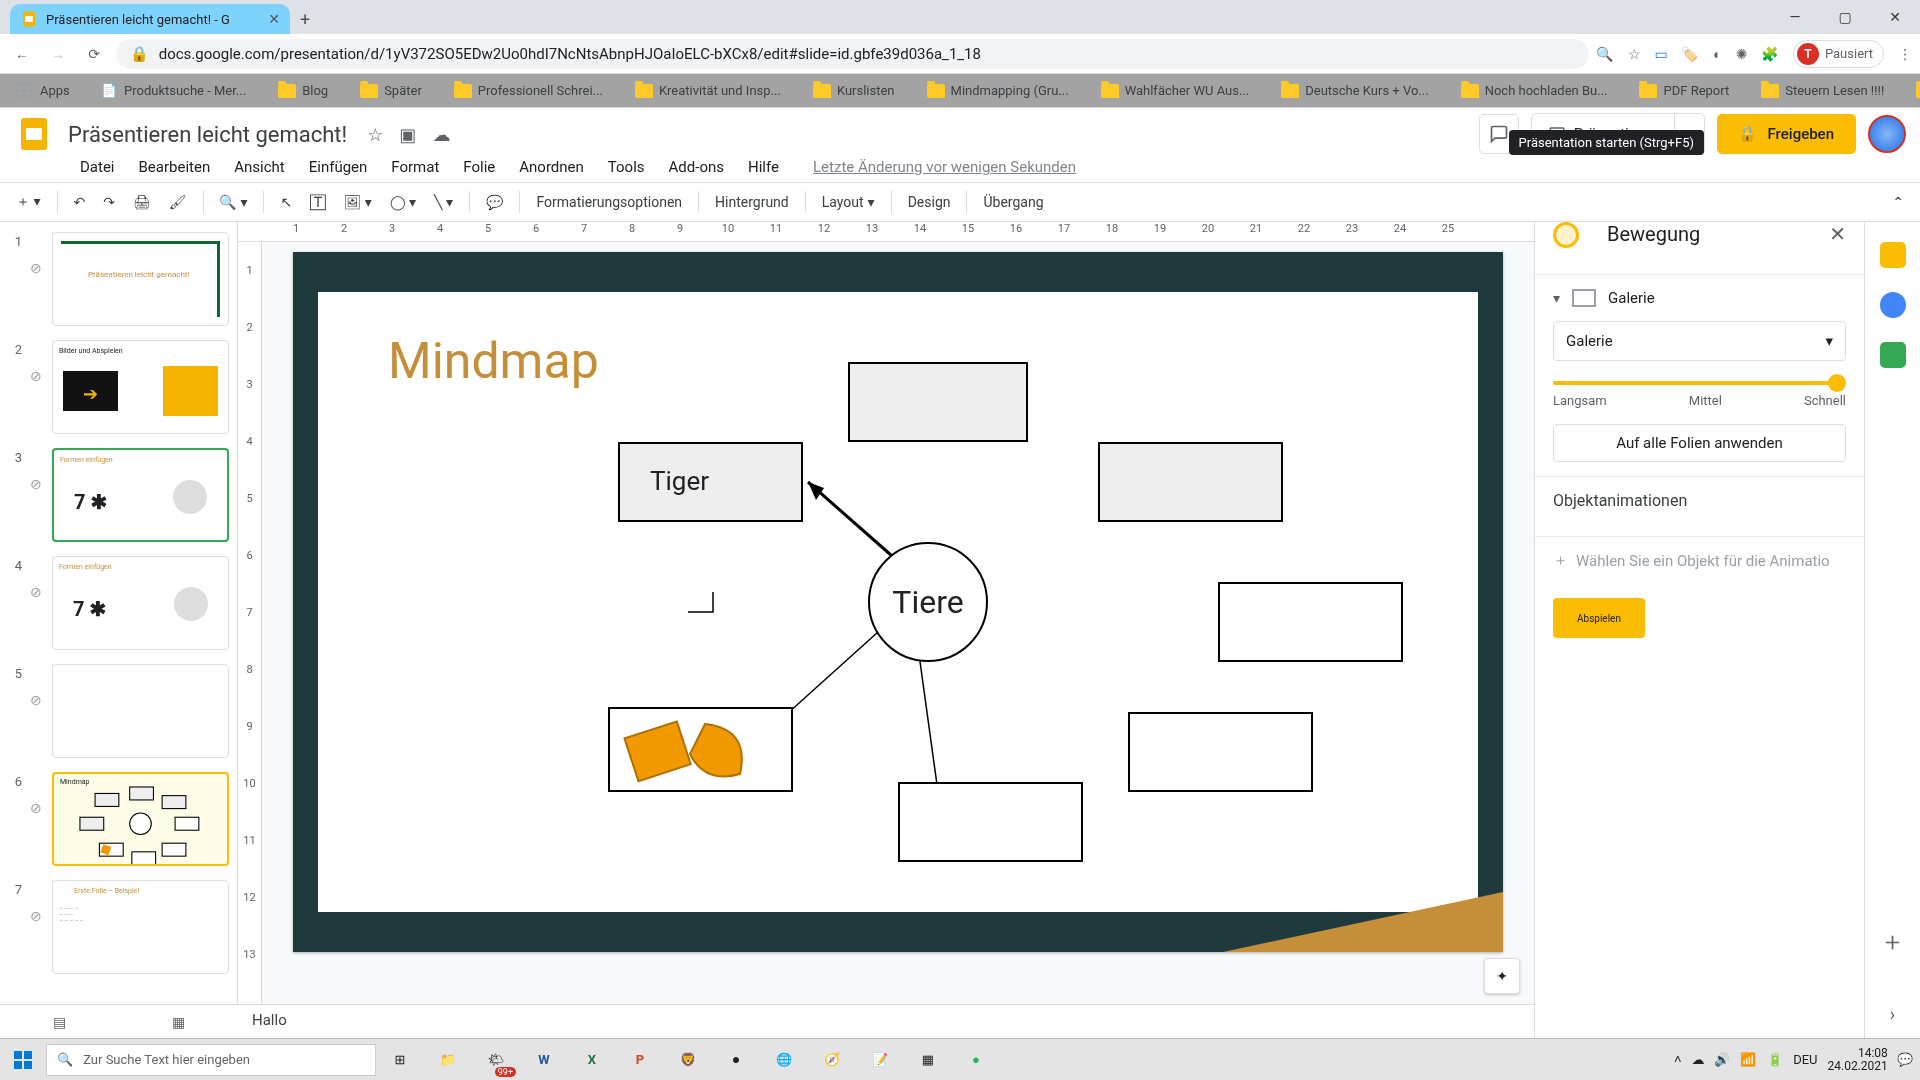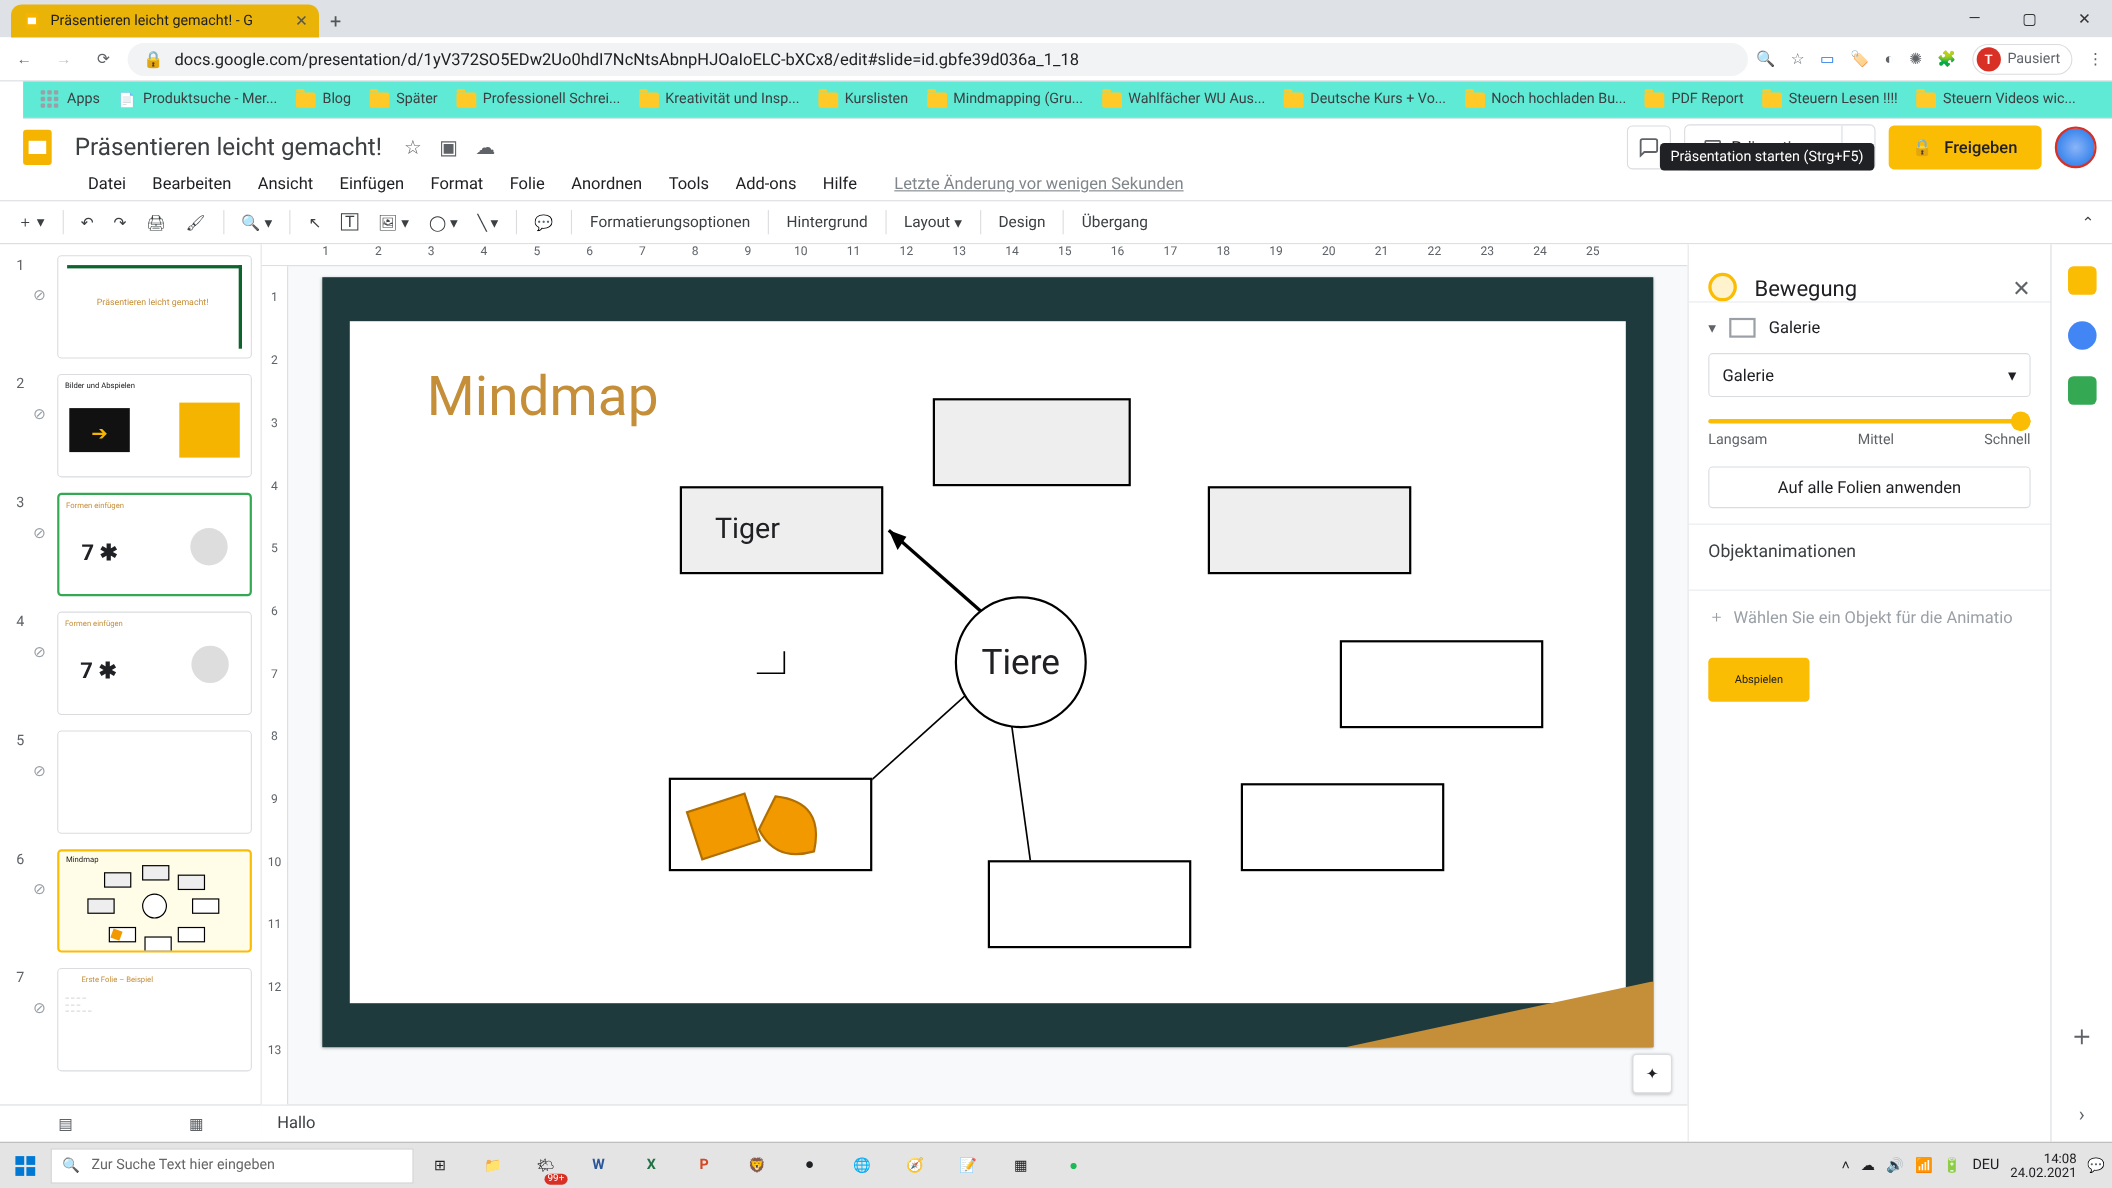--- a/index.html
+++ b/index.html
@@ -1,33 +1,33 @@
 <!DOCTYPE html>
 <html><head>
 <meta charset="utf-8">
 <style>
 * { margin:0; padding:0; box-sizing:border-box; font-family:"Segoe UI",Roboto,Arial,sans-serif; }
 body { background:#fff; overflow:hidden; width:1920px; height:1080px; position:relative; font-size:14px; color:#202124;}
 
 .chrome-titlebar{height:34px;background:#dee1e6;display:flex;align-items:flex-end;padding-left:10px;}
-.tab{width:280px;height:30px;background:#eab308;border-radius:10px 10px 0 0;display:flex;align-items:center;padding:0 10px;gap:8px;font-size:13px;}
+.tab{width:280px;height:30px;background:#7dd3fc;border-radius:10px 10px 0 0;display:flex;align-items:center;padding:0 10px;gap:8px;font-size:13px;}
 .tab .favicon{width:18px;height:18px;flex:none;display:inline-flex;align-items:center;justify-content:center;}
 .tab .title{white-space:nowrap;overflow:hidden;text-overflow:ellipsis;flex:1;}
 .tab .close{font-size:14px;color:#555;}
 .newtab{width:30px;height:30px;display:flex;align-items:center;justify-content:center;font-size:18px;color:#555;}
 .win-controls{margin-left:auto;display:flex;}
 .win-controls div{width:50px;height:34px;display:flex;align-items:center;justify-content:center;color:#333;}
 .chrome-toolbar{height:40px;background:#fff;border-bottom:1px solid #dadce0;display:flex;align-items:center;padding:0 8px;gap:8px;}
 .nav-icon{width:28px;height:28px;display:flex;align-items:center;justify-content:center;color:#5f6368;border-radius:50%;}
 .omnibox{flex:1;height:30px;background:#f1f3f4;border-radius:15px;display:flex;align-items:center;padding:0 14px;font-size:15px;color:#202124;}
 .omnibox .lock{margin-right:10px;color:#5f6368;}
 .ext-icons{display:flex;align-items:center;gap:14px;color:#5f6368;}
 .pausiert{display:flex;align-items:center;border:1px solid #dadce0;border-radius:16px;padding:2px 10px 2px 3px;gap:6px;font-size:13px;}
 .avatar-circle{width:22px;height:22px;border-radius:50%;background:#d93025;color:#fff;display:flex;align-items:center;justify-content:center;font-size:12px;font-weight:600;}
-.bookmarkbar{height:34px;background:#5eead4;border-bottom:1px solid #dadce0;display:flex;align-items:center;padding:0 8px;gap:1px;font-size:13px;color:#3c4043;margin-left:21px;}
+.bookmarkbar{height:34px;background:#a3a3a3;border-bottom:1px solid #dadce0;display:flex;align-items:center;padding:0 8px;gap:16px;font-size:13px;color:#3c4043;}
 .bm{display:flex;align-items:center;gap:6px;padding:4px 8px;border-radius:4px;white-space:nowrap;}
 .bm .fold{width:18px;height:14px;background:#ffca28;border-radius:2px 2px 0 2px;position:relative;}
 .bm .fold::before{content:"";position:absolute;top:-3px;left:0;width:8px;height:3px;background:#ffca28;border-radius:2px 2px 0 0;}
 .appsq{width:18px;height:18px;display:grid;grid-template-columns:repeat(3,4px);grid-template-rows:repeat(3,4px);gap:2px;}
 .appsq span{background:#9aa0a6;border-radius:1px;}
 
 .app{position:absolute;left:0;top:108px;right:0;bottom:42px;display:flex;flex-direction:column;background:#fff;}
 .titlebar{height:44px;display:flex;align-items:center;padding:8px 14px 0 14px;gap:14px;}
 .slides-logo{width:40px;height:40px;flex:none;}
 .doc-title{font-size:22px;color:#3c4043;}
@@ -65,21 +65,21 @@
 .canvas-outer{width:1210px;height:700px;background:#1f3a3d;display:flex;align-items:center;justify-content:center;box-shadow:0 1px 3px rgba(0,0,0,.3);position:relative;}
 .canvas-outer::after{content:"";position:absolute;right:0;bottom:0;width:280px;height:60px;background:#c58f3a;clip-path:polygon(0 100%,100% 0,100% 100%);}
 .slide{width:1160px;height:620px;background:#fff;position:relative;}
 .mind-title{position:absolute;left:70px;top:40px;font-size:50px;color:#c58f3a;font-weight:400;}
 .box{position:absolute;border:2px solid #000;background:#eee;}
 .box.nf{background:#fff;}
 .circle{position:absolute;border:2.5px solid #000;background:#fff;border-radius:50%;display:flex;align-items:center;justify-content:center;font-size:32px;}
 .speaker{height:34px;background:#fff;border-top:1px solid #dadce0;padding:6px 14px;font-size:15px;color:#3c4043;}
 
 .panel{width:330px;border-left:1px solid #dadce0;background:#fff;display:flex;flex-direction:column;}
-.panel-head{height:52px;display:flex;align-items:flex-end;padding:0 18px;gap:16px;font-size:20px;}
+.panel-head{height:52px;display:flex;align-items:flex-start;padding:0 18px;gap:28px;font-size:20px;}
 .panel-head .chip{width:26px;height:26px;border-radius:50%;border:3px solid #fbbc04;background:#fff3cd;}
 .panel-close{margin-left:auto;color:#5f6368;font-size:20px;}
 .panel-sec{padding:14px 18px;border-top:1px solid #e8eaed;}
 .panel-sec h4{font-size:16px;font-weight:400;color:#3c4043;margin-bottom:12px;}
 .trans-row{display:flex;align-items:center;gap:12px;font-size:15px;}
 .chev{font-size:14px;color:#5f6368;}
 .trans-icon{width:24px;height:18px;border:2px solid #9aa0a6;}
 .selectbox{border:1px solid #dadce0;border-radius:4px;height:40px;display:flex;align-items:center;padding:0 12px;justify-content:space-between;font-size:15px;margin-top:14px;}
 .slider{margin-top:20px;height:4px;background:#fbbc04;border-radius:2px;position:relative;}
 .slider .dot{position:absolute;right:0;top:-7px;width:18px;height:18px;background:#fbbc04;border-radius:50%;}

